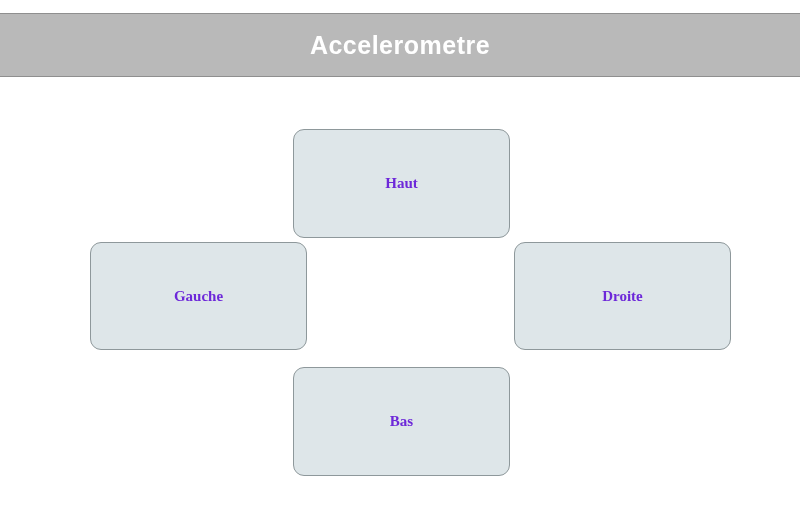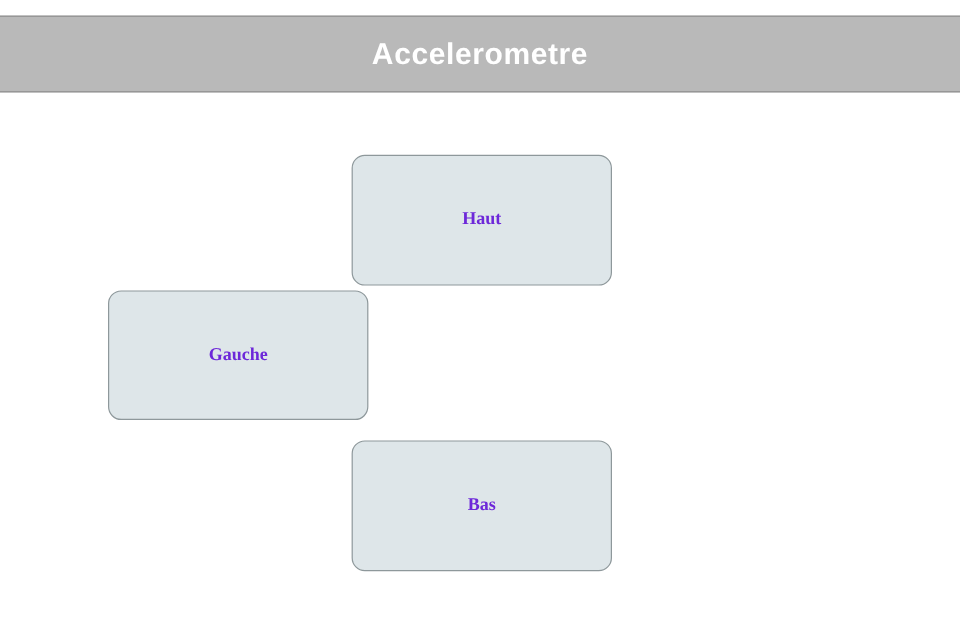--- a/index.html
+++ b/index.html
@@ -98,18 +98,21 @@
 
   <div class="pad-button pad-up">
     <span class="pad-label">Haut</span>
   </div>
 
   <div class="pad-button pad-left">
     <span class="pad-label">Gauche</span>
   </div>
 
 
+  <div class="pad-button pad-right">
+    <span class="pad-label">Droite</span>
+  </div>
 
   <div class="pad-button pad-down">
     <span class="pad-label">Bas</span>
   </div>
 
 </div>
 
 </body></html>

